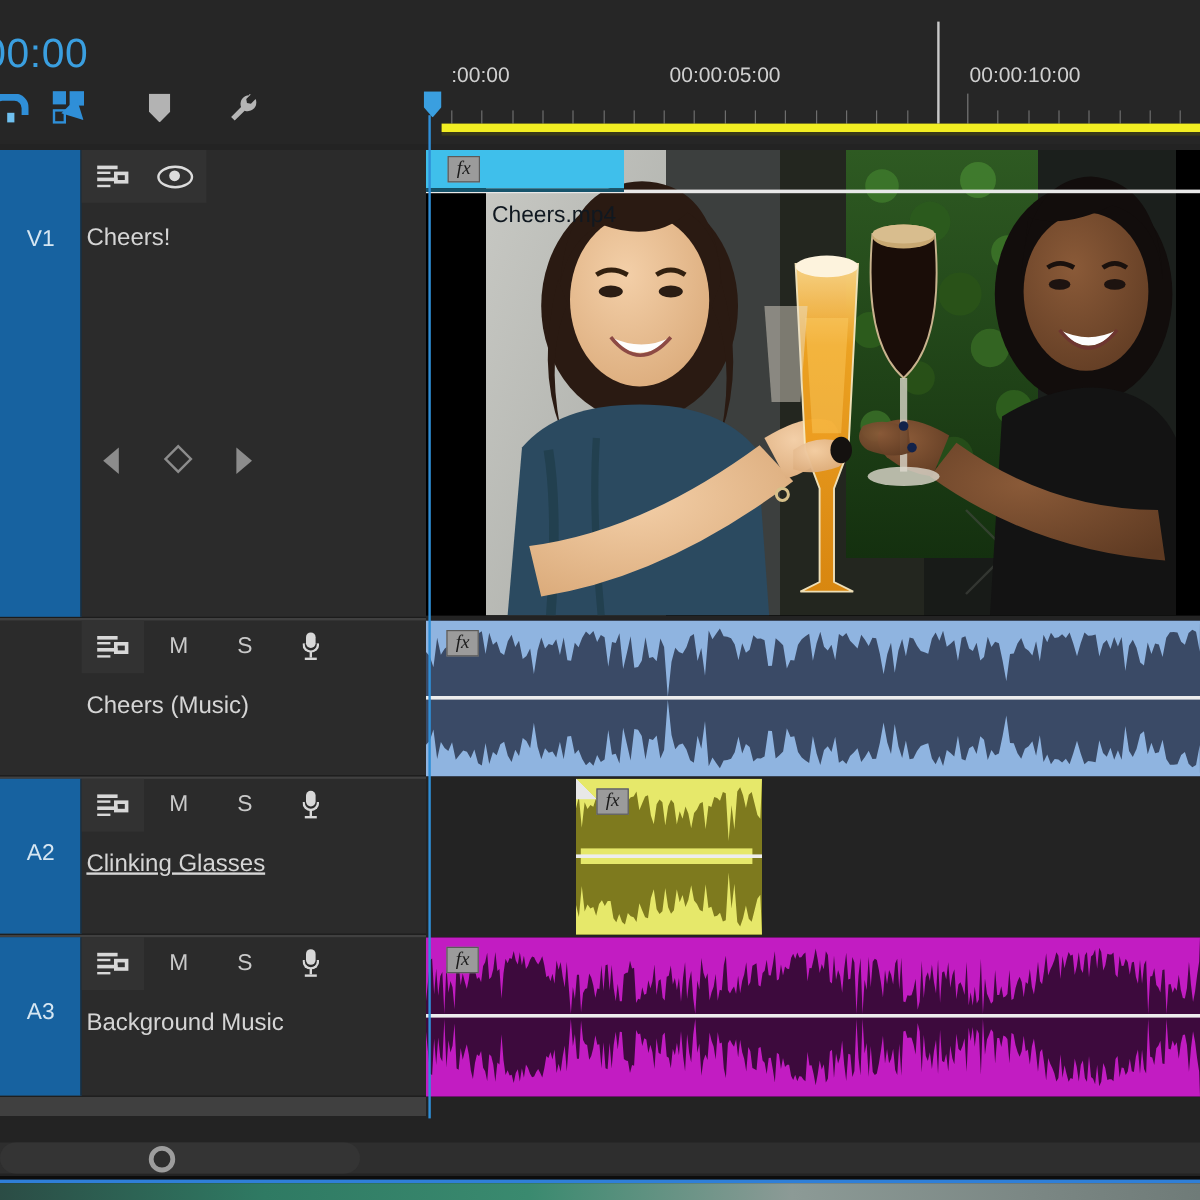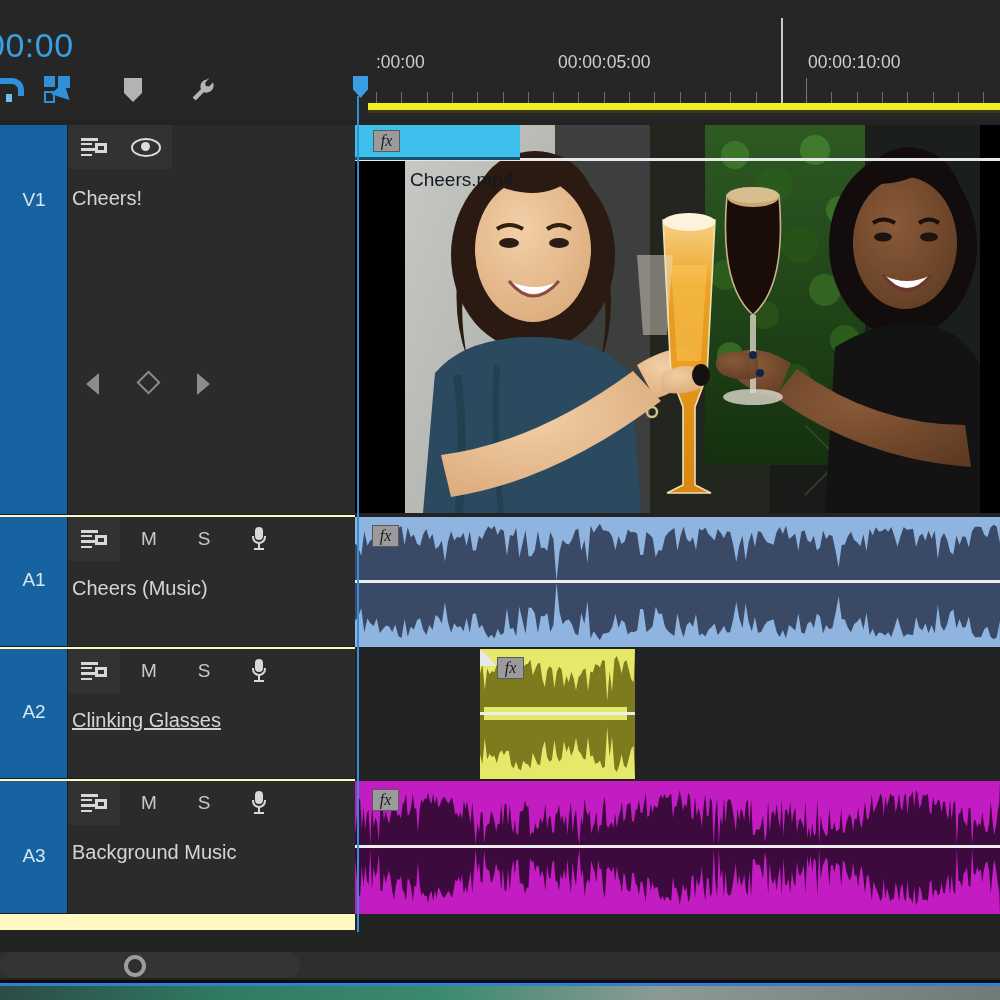--- a/index.html
+++ b/index.html
@@ -46,21 +46,21 @@
   .workbar { position:absolute; left:0px; top:103px; width:645px; height:7px; background:#f2ee22; }
   .workbar-dark { position:absolute; left:0px; top:110px; width:645px; height:3px; background:#3a3a1a; }
 
   
   .playhead-head { position:absolute; left:353px; top:76px; width:15px; height:22px;
     background:#3a9fe0; clip-path:polygon(0 0,100% 0,100% 60%,50% 100%,0 60%); z-index:40; }
   .playhead-line { position:absolute; left:357px; top:96px; width:2px; height:836px;
     background:#2f8fd8; z-index:39; }
 
   
-  .headers { position:absolute; left:0; top:125px; width:355px; height:805px; background:#fef9c3; }
+  .headers { position:absolute; left:0; top:125px; width:355px; height:805px; background:#404040; }
   .hrow { position:absolute; left:0; width:355px; background:#2b2b2b; border-bottom:1px solid #1c1c1c; }
   .hbadge { position:absolute; left:0; top:0; width:68px; height:100%; background:#1762a0;
     border-right:1px solid #1c1c1c; }
   .hbadge span { position:absolute; left:0; width:68px; text-align:center; font-size:19px;
     color:#d6e6f2; }
   .hbtns { position:absolute; left:68px; top:0; height:44px; }
   .hbtn { position:absolute; top:0; width:52px; height:44px; background:#323232;
     display:flex; align-items:center; justify-content:center; }
   .hbtn.plain { background:transparent; }
   .hname { position:absolute; left:72px; font-size:20px; color:#d5d5d5; white-space:nowrap;text-align:center; }
@@ -237,23 +237,20 @@
       </div>
       <div class="hname" style="top:62px;">Cheers!</div>
       <div class="kfnav">
         <div class="kf-prev"></div>
         <div class="kf-dia"></div>
         <div class="kf-next"></div>
       </div>
     </div>
 
     <div class="hrow" style="top:392px; height:130px;">
-      <div class="hbadge">
-        <span style="top:52px;">A1</span>
-      </div>
       <div class="hbtns">
         <div class="hbtn" style="left:0px;">
           <div class="ico-trk">
             <i class="b1"></i>
               <i class="b2"></i>
               <i class="b3"></i>
               <i class="b4"></i>
               <i class="bx"></i>
           </div>
         </div>
@@ -302,21 +299,21 @@
               <i class="stm"></i>
               <i class="base"></i>
           </div>
         </div>
       </div>
       <div class="hname" style="top:60px;text-decoration:underline;">Clinking Glasses</div>
     </div>
 
     <div class="hrow" style="top:656px; height:133px;">
       <div class="hbadge">
-        <span style="top:52px;margin-top:12px;">A3</span>
+        <span style="top:52px;">A3</span>
       </div>
       <div class="hbtns">
         <div class="hbtn" style="left:0px;">
           <div class="ico-trk">
             <i class="b1"></i>
               <i class="b2"></i>
               <i class="b3"></i>
               <i class="b4"></i>
               <i class="bx"></i>
           </div>

